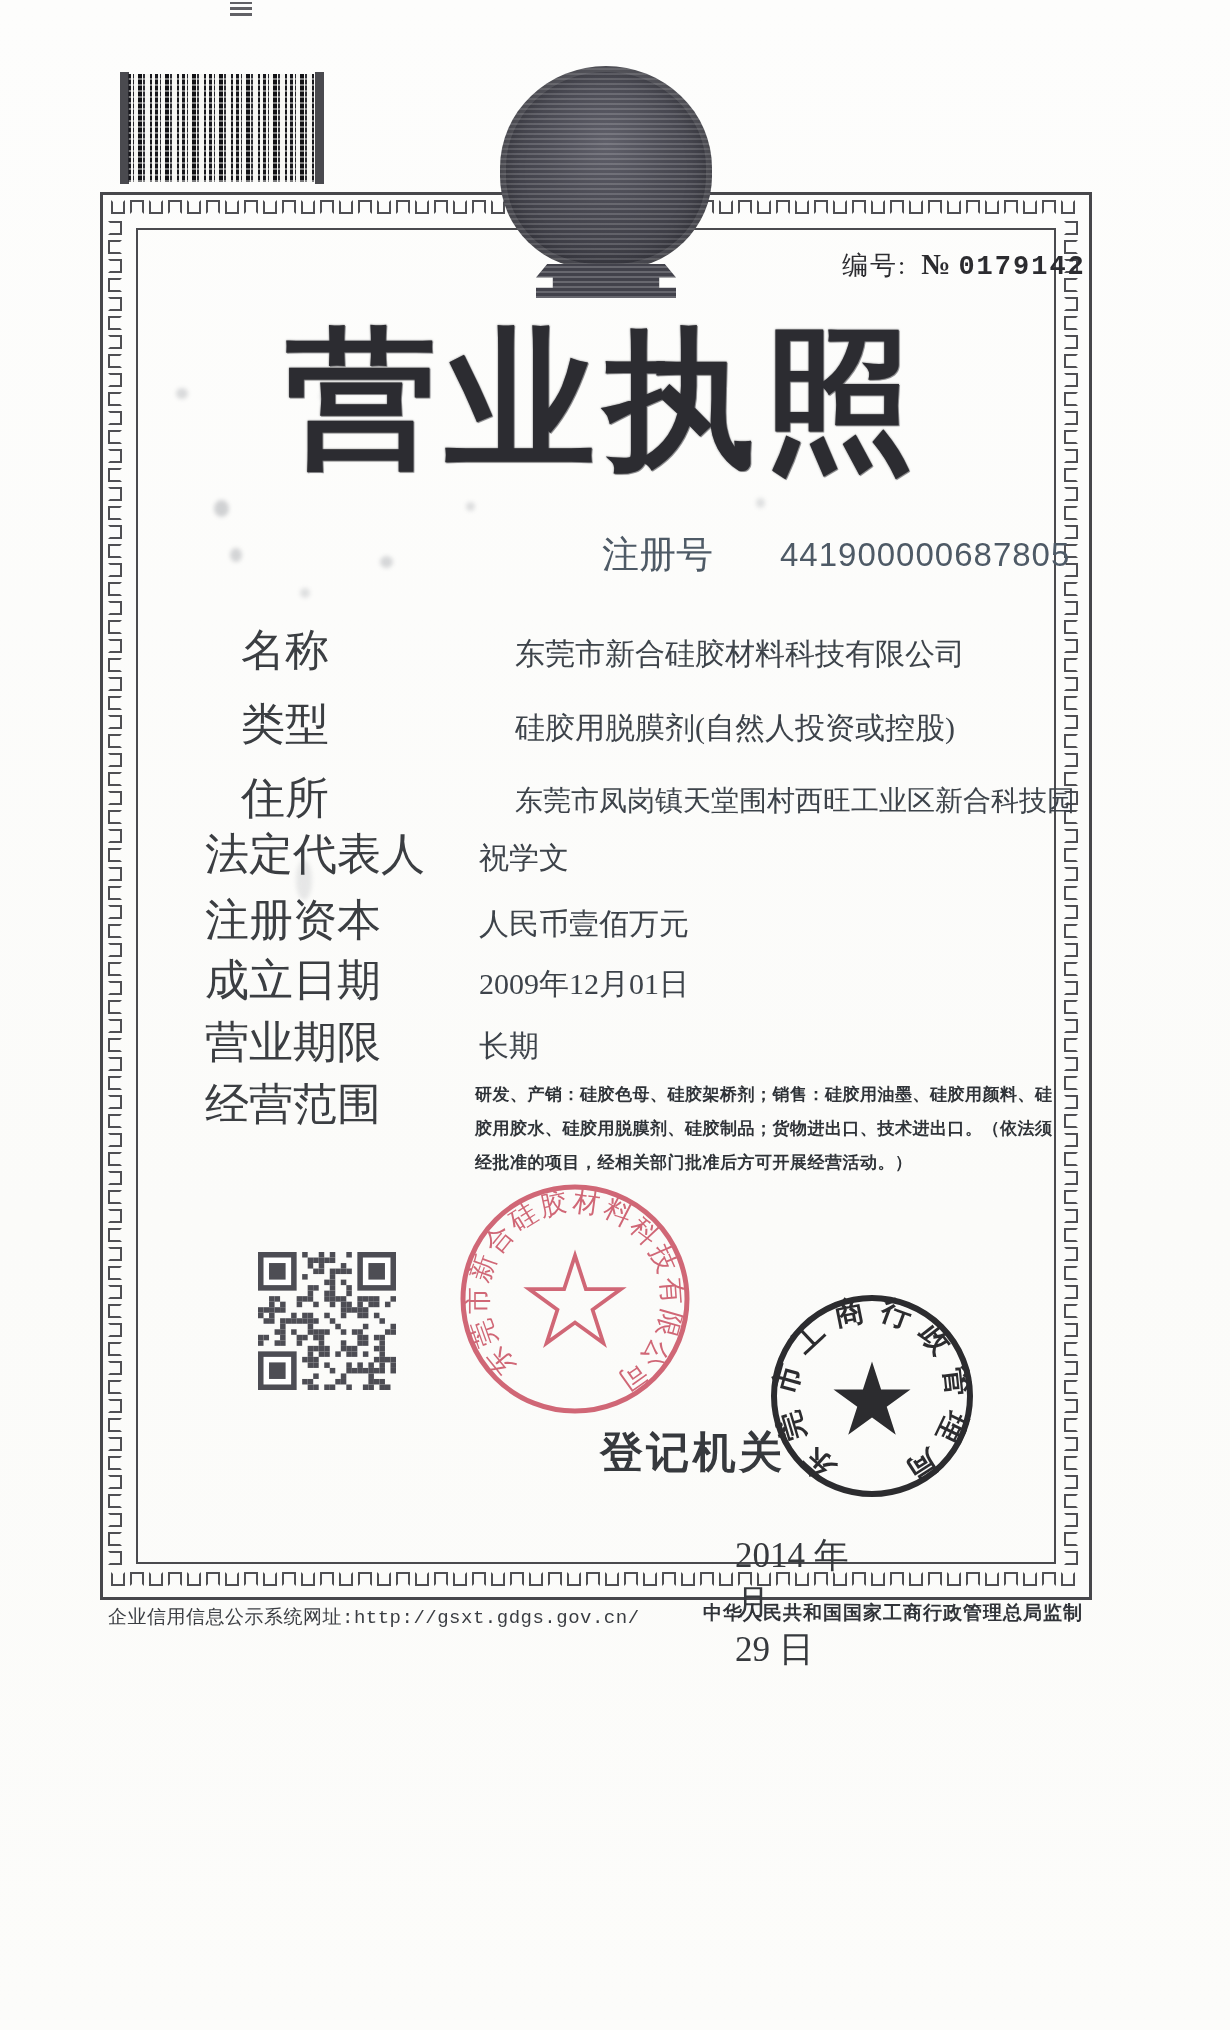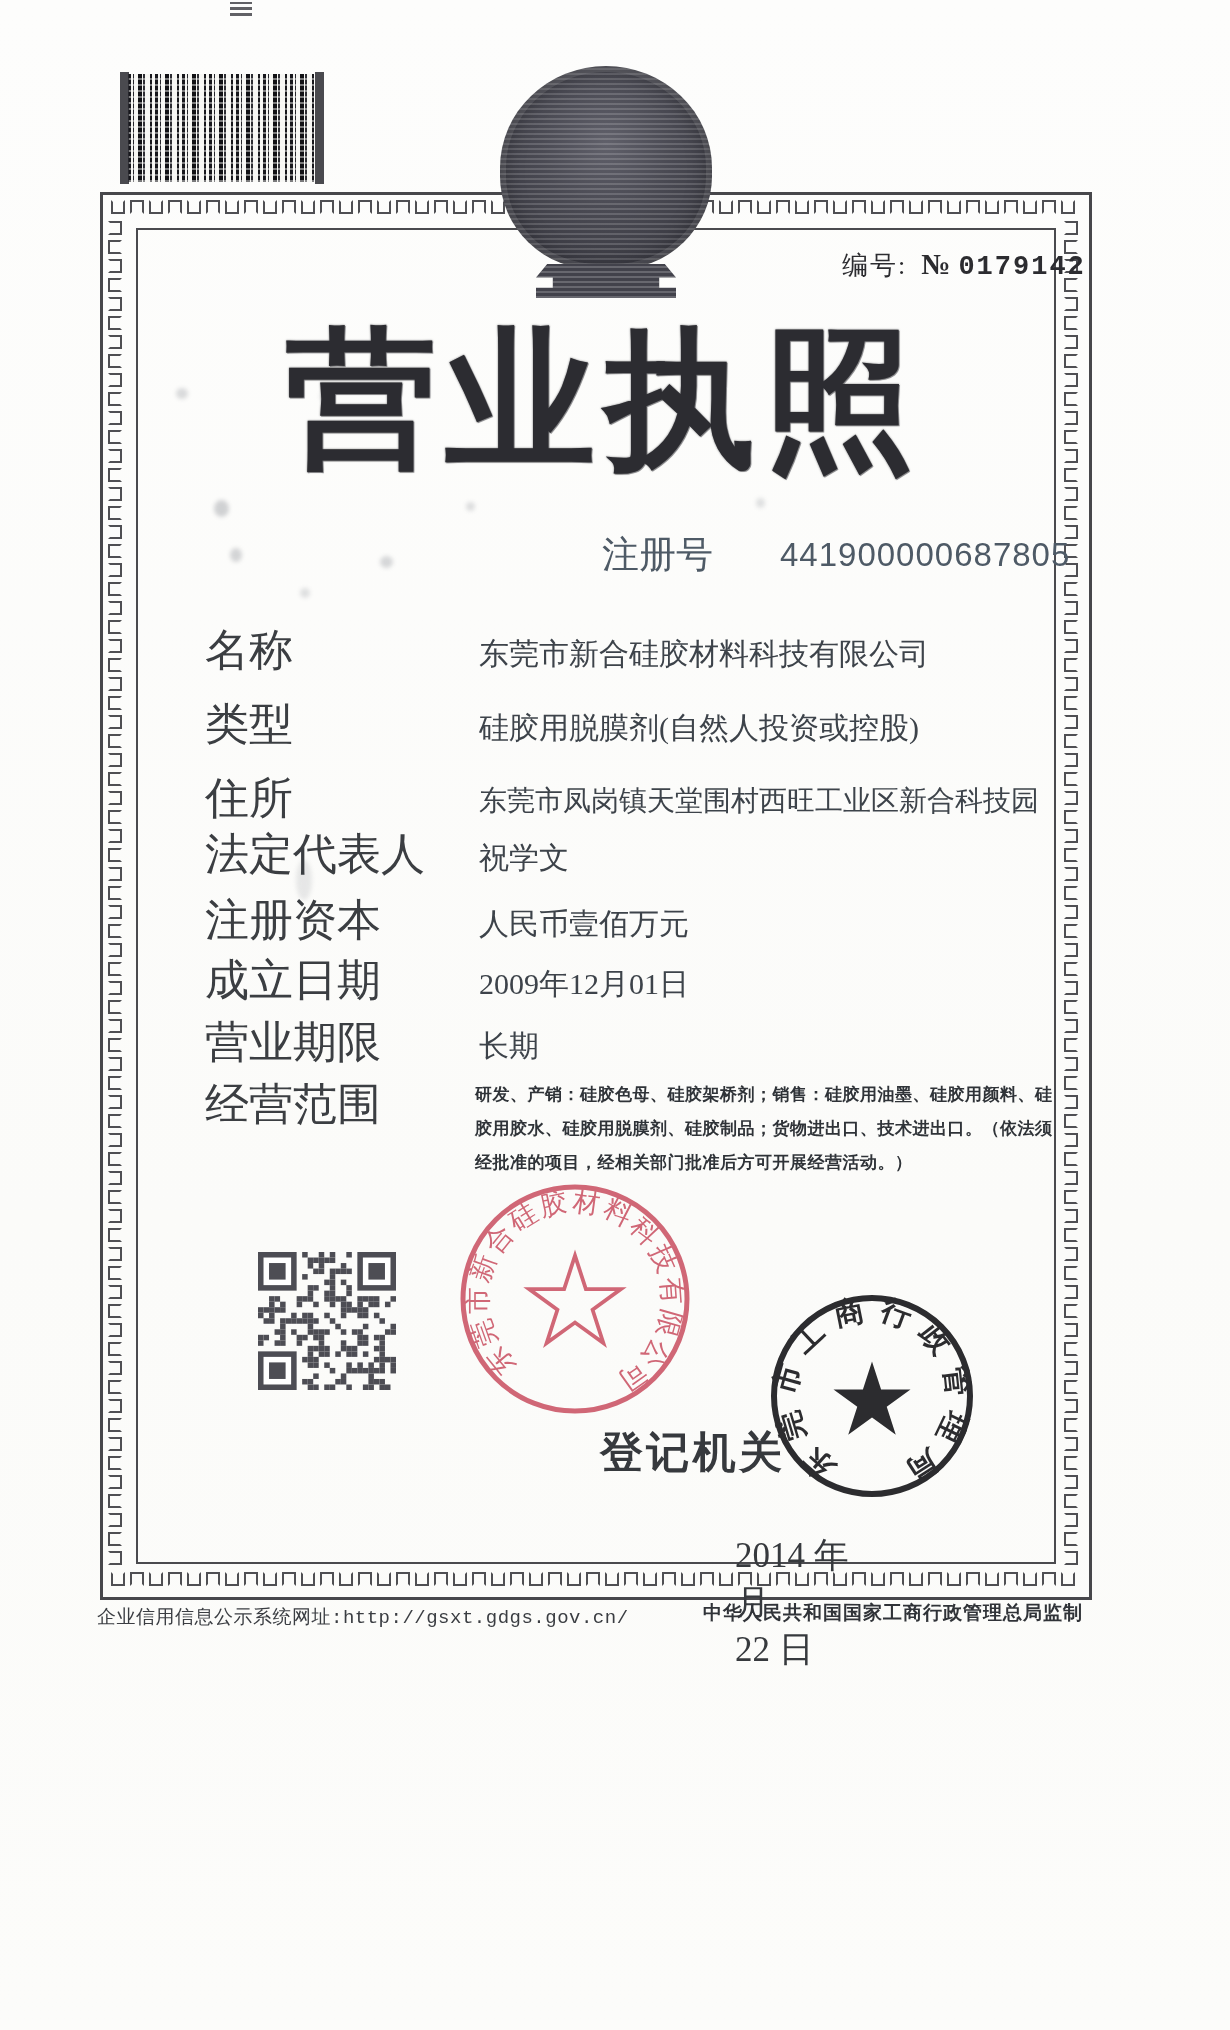--- a/index.html
+++ b/index.html
@@ -56,40 +56,40 @@
     text-shadow:0 0 2px rgba(45,45,50,.75), 1px 1px 0 rgba(60,60,65,.5);
   }
   .regline{position:absolute;left:602px;top:530px;white-space:nowrap;color:#4e5a66;}
   .regline .lbl{display:inline-block;width:148px;text-align:justify;font-size:37px;vertical-align:middle;}
   .regline .lbl:after{content:"";display:inline-block;width:100%;}
   .regline .num{font-size:33px;letter-spacing:1px;margin-left:26px;vertical-align:middle;font-family:Liberation Sans, sans-serif;}
   
   .row{position:absolute;left:205px;white-space:nowrap;}
   .row .lbl{display:inline-block;vertical-align:top;text-align:justify;font-size:44px;line-height:1.15;color:#3b3e42;font-weight:500;}
   .row .lbl:after{content:"";display:inline-block;width:100%;}
-  .lbl-2{width:276px;}
+  .lbl-2{width:276px;margin-left:36px;}
   .lbl-4{width:316px;}
   .lbl-5{width:316px;}
   .row .val{display:inline-block;vertical-align:top;margin-left:-46px;padding-left:316px;font-size:30px;line-height:1.2;color:#3d434a;padding-top:10px;}
   .row .val2{margin-left:0;padding-left:0;}
   .val-wrap{position:absolute;left:475px;width:588px;font-size:17px;line-height:34px;color:#2f3338;font-weight:600;white-space:normal;letter-spacing:.5px;}
   
   .qr{position:absolute;left:258px;top:1252px;width:138px;height:138px;}
   
   .seal{position:absolute;}
   .seal-red{left:452px;top:1176px;opacity:.82;}
   .seal-black{left:766px;top:1290px;opacity:.92;}
   
   .registrar{position:absolute;left:600px;top:1424px;width:182px;text-align:justify;font-size:43px;color:#36393d;font-weight:600;}
   .registrar:after{content:"";display:inline-block;width:100%;}
   .dateline{position:absolute;left:700px;top:1492px;font-size:35px;color:#36393d;white-space:pre;}
   .dateline span{display:inline-block;}
   .d-year{width:178px;} .d-month{width:62px;} 
   
-  .footer-left{position:absolute;left:97px;top:1604px;font-size:19px;letter-spacing:.5px;color:#3a3d42;font-family:"Liberation Mono","DejaVu Sans Mono",monospace;text-align:right;}
+  .footer-left{position:absolute;left:108px;top:1604px;font-size:19px;letter-spacing:.5px;color:#3a3d42;font-family:"Liberation Mono","DejaVu Sans Mono",monospace;text-align:right;}
   .footer-right{position:absolute;left:703px;top:1600px;font-size:19px;font-weight:700;letter-spacing:1px;color:#303338;}
   
   .blot{position:absolute;border-radius:50%;background:#6b6f78;filter:blur(2px);}
   .mark-top{position:absolute;left:230px;top:2px;width:22px;height:14px;
     background:repeating-linear-gradient(0deg,#3a3a40 0 3px,transparent 3px 6px);opacity:.8;}
   svg text{font-family:"Liberation Serif","DejaVu Serif",serif;}
 </style>
 </head>
 <body>
 
@@ -628,21 +628,21 @@
       <text font-size="27" fill="#c7475a" letter-spacing="3">
         <textPath href="#redTextCircle">东莞市新合硅胶材料科技有限公司</textPath>
       </text>
     </g>
   </svg>
 
   <div class="registrar">登记机关</div>
   <div class="dateline">
     <span class="d-year">2014 年</span>
     <span class="d-month">月</span>
-    <span class="d-day">22 日</span>
+    <span class="d-day">29 日</span>
   </div>
 
   <svg class="seal seal-black" width="212" height="212" viewBox="0 0 212 212">
     <circle cx="106" cy="106" r="98" fill="none" stroke="#1b1b1e" stroke-width="6"></circle>
     <g transform="translate(106,112) scale(0.88)">
       <path d="M0,-46 L10.35,-14.24 L43.75,-14.21 L16.74,5.44 L27.03,37.21 L0,17.6 L-27.03,37.21 L-16.74,5.44 L-43.75,-14.21 L-10.35,-14.24 Z" fill="#1b1b1e"></path>
     </g>
     <defs>
       <path id="blackTextCircle" d="M 106,106 m -76,0 a 76,76 0 1,1 152,0 a 76,76 0 1,1 -152,0"></path>
     </defs>

